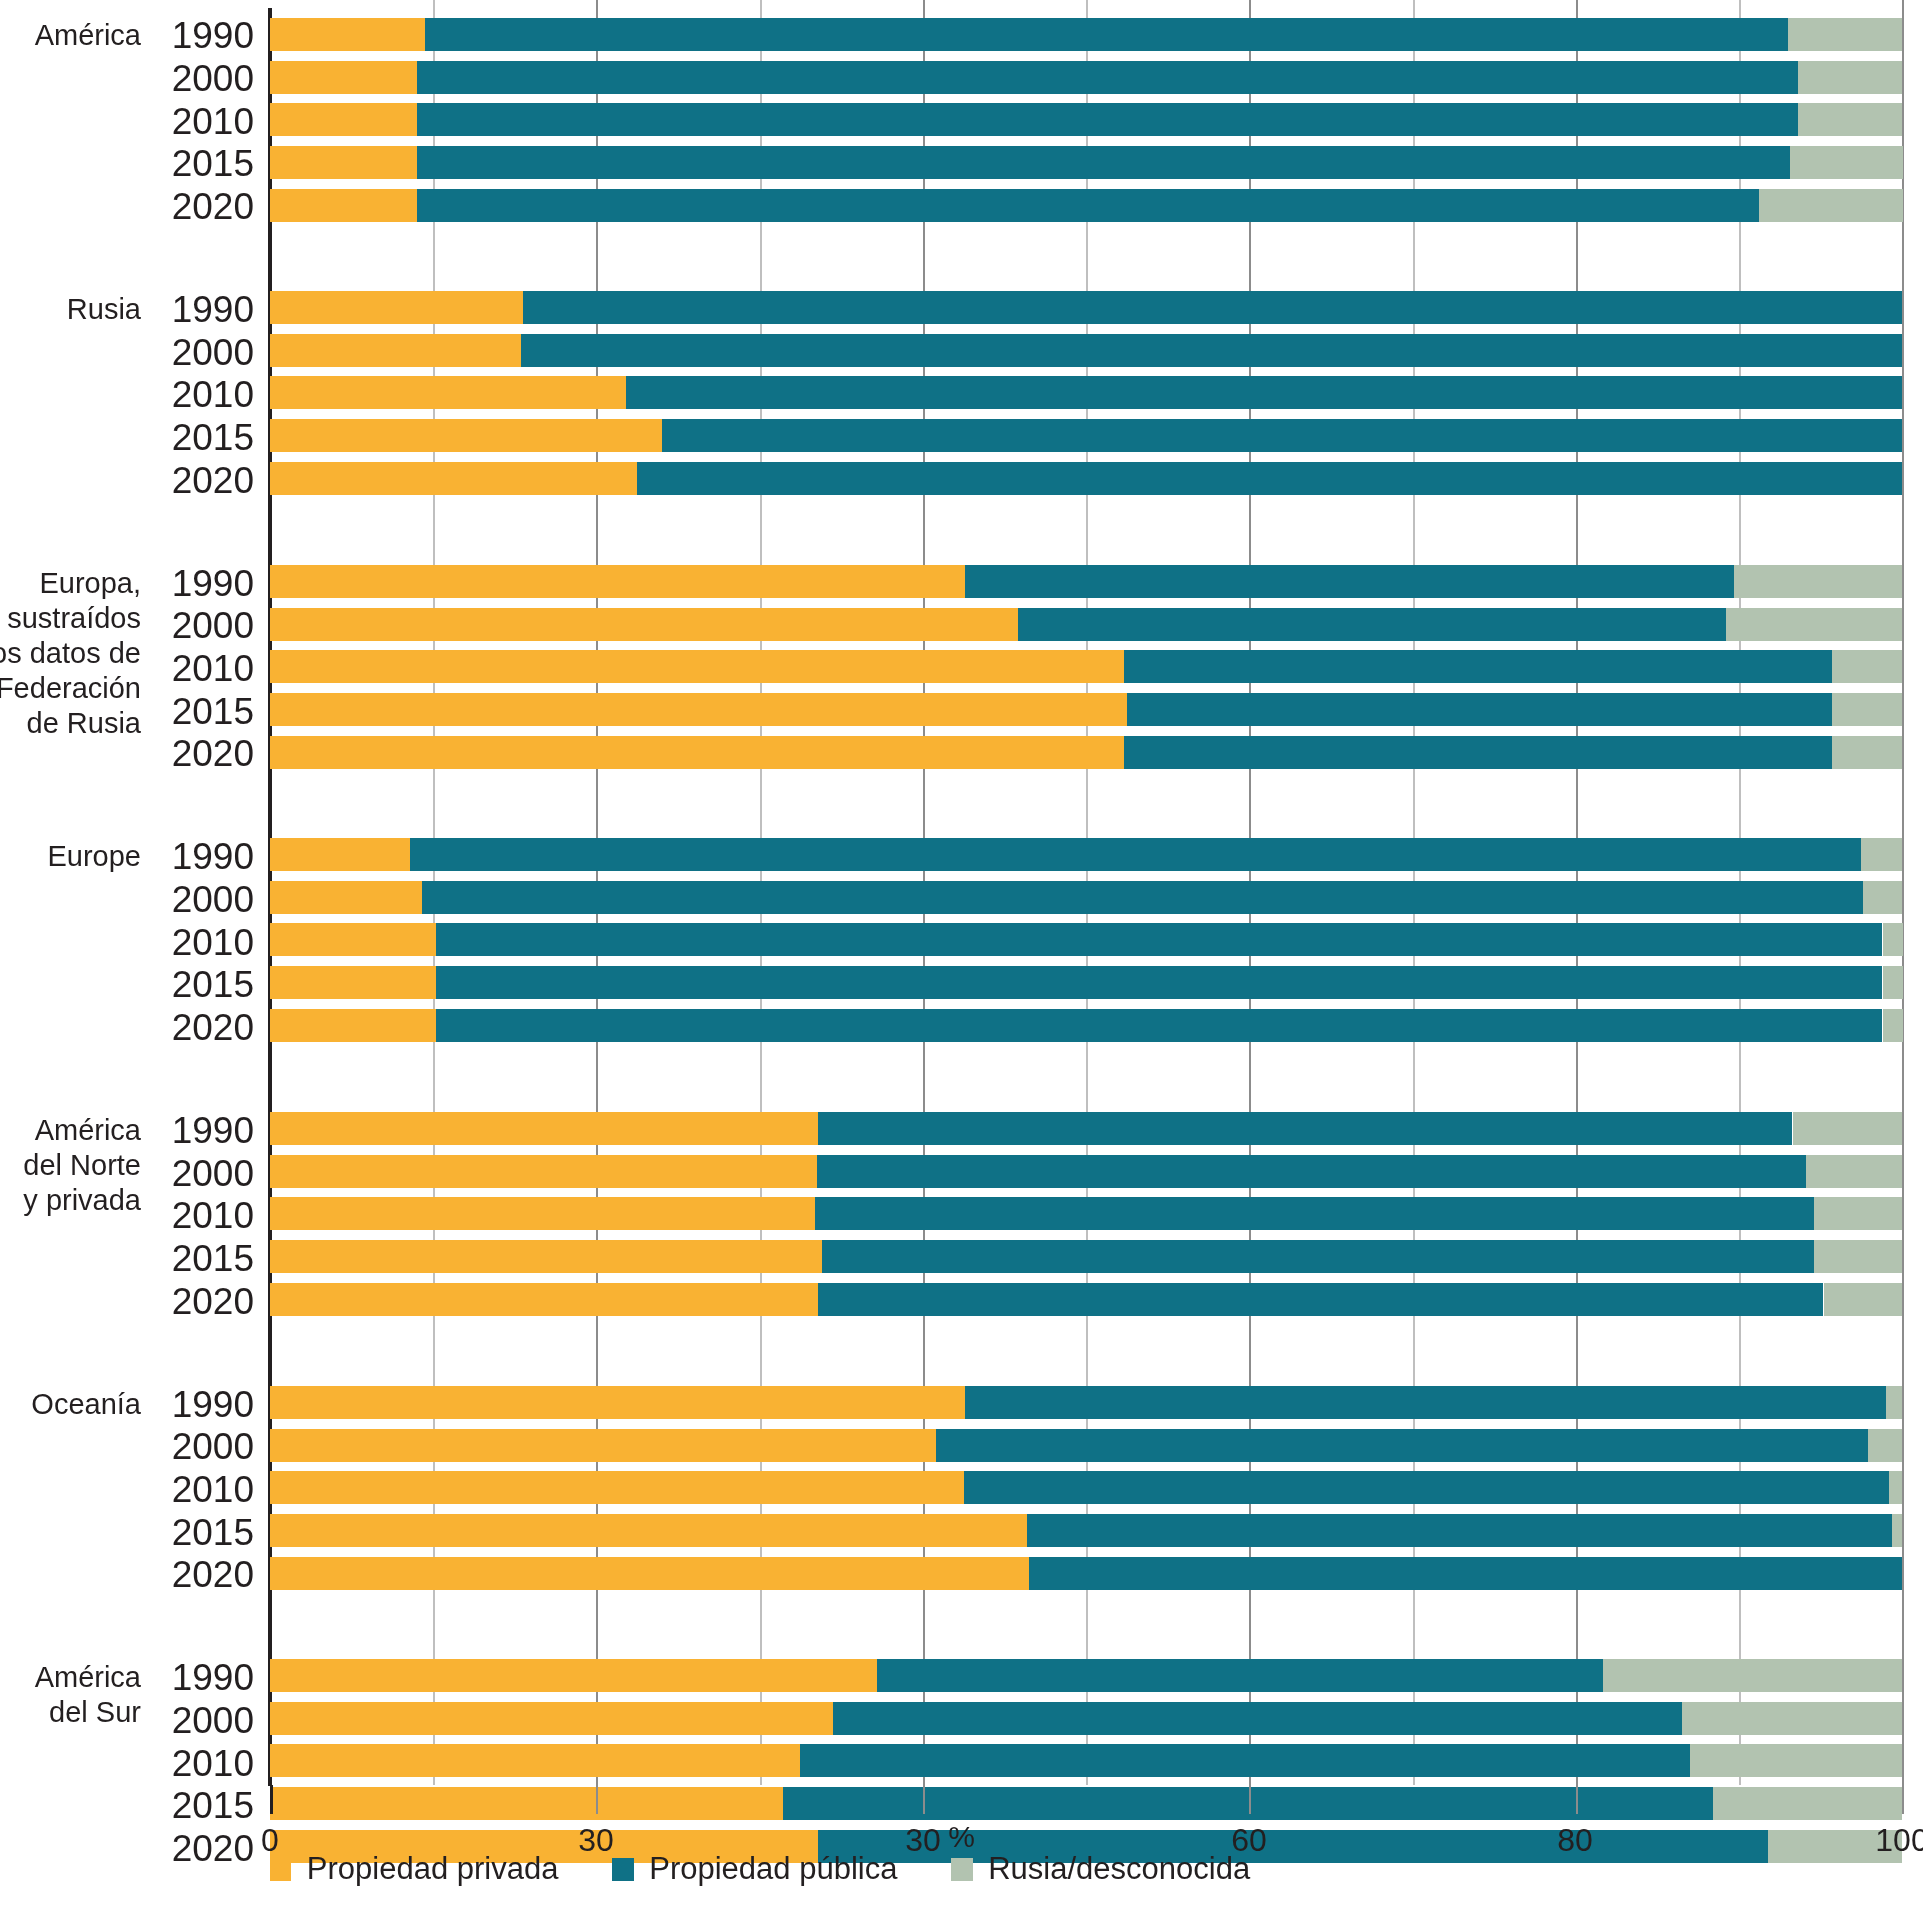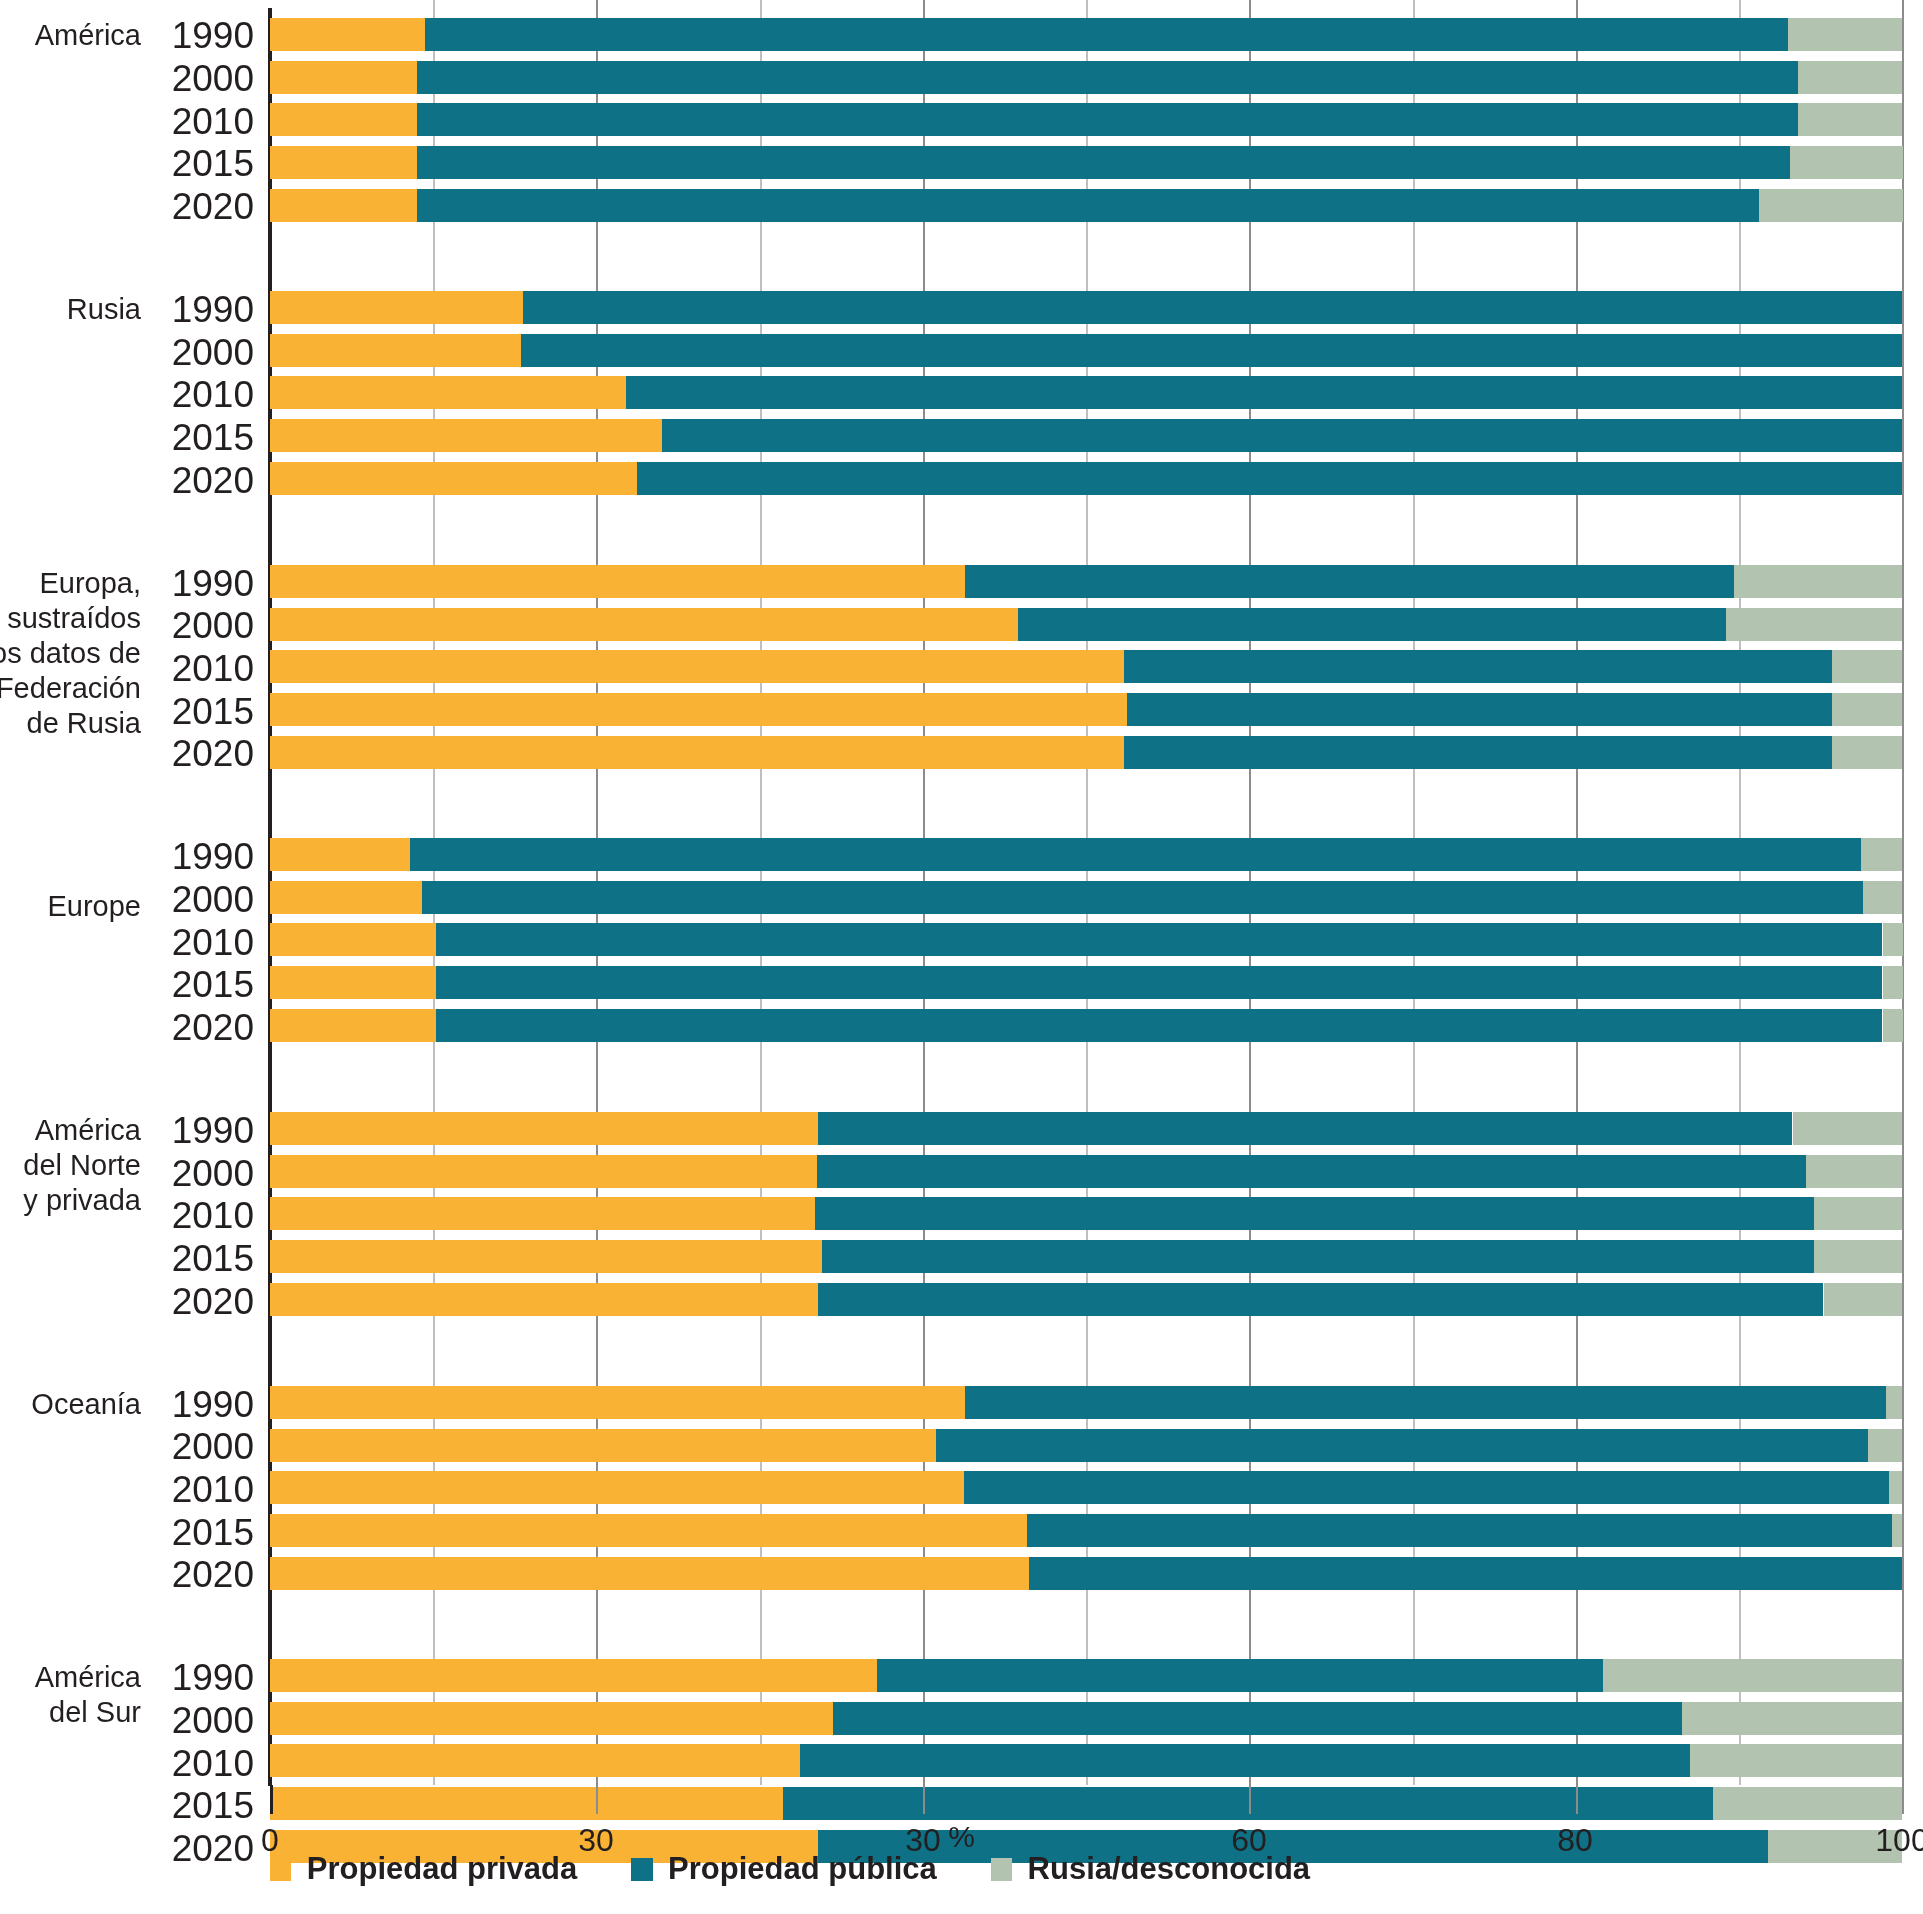--- a/index.html
+++ b/index.html
@@ -31,21 +31,21 @@
   .xticklabel{position:absolute;top:1822px;font-size:32px;color:#231f20;transform:translateX(-50%);}
   .axistitle{position:absolute;top:1820px;left:0;width:1923px;text-align:center;font-size:30px;color:#231f20;}
 
   
   .legend{position:absolute;left:270px;top:1851px;display:flex;align-items:center;gap:0;}
   .legend-item{display:flex;align-items:center;margin-right:54px;}
   .swatch{width:21.3px;height:23px;margin-right:15.5px;flex:0 0 auto;}
   .swatch.priv{background:#f9b233;}
   .swatch.pub{background:#0f7186;}
   .swatch.oth{background:#b2c3b0;}
-  .legend-label{font-size:31px;color:#231f20;white-space:nowrap;font-weight:bold;}
+  .legend-label{font-size:31px;color:#231f20;white-space:nowrap;}
 </style>
 </head>
 <body>
 
 <div id="page">
 
   <div class="plot" id="plot">
       <div class="gridline" style="left: 163px;"></div>
       <div class="gridline major" style="left: 326px;"></div>
       <div class="gridline" style="left: 490px;"></div>
@@ -271,21 +271,21 @@
         <div>sustraídos</div>
         <div>los datos de</div>
         <div>la Federación</div>
         <div>de Rusia</div>
       </div>
       <div class="yearlabel" style="top: 840px; left: 138px;">1990</div>
       <div class="yearlabel" style="top: 883px; left: 138px;">2000</div>
       <div class="yearlabel" style="top: 926px; left: 138px;">2010</div>
       <div class="yearlabel" style="top: 968px; left: 138px;">2015</div>
       <div class="yearlabel" style="top: 1011px; left: 138px;">2020</div>
-      <div class="regionlabel" style="top: 889px;">
+      <div class="regionlabel" style="top: 839px;">
         <div>Europe</div>
       </div>
       <div class="yearlabel" style="top: 1114px; left: 138px;">1990</div>
       <div class="yearlabel" style="top: 1157px; left: 138px;">2000</div>
       <div class="yearlabel" style="top: 1199px; left: 138px;">2010</div>
       <div class="yearlabel" style="top: 1242px; left: 138px;">2015</div>
       <div class="yearlabel" style="top: 1285px; left: 138px;">2020</div>
       <div class="regionlabel" style="top: 1113px;">
         <div>América</div>
         <div>del Norte</div>

